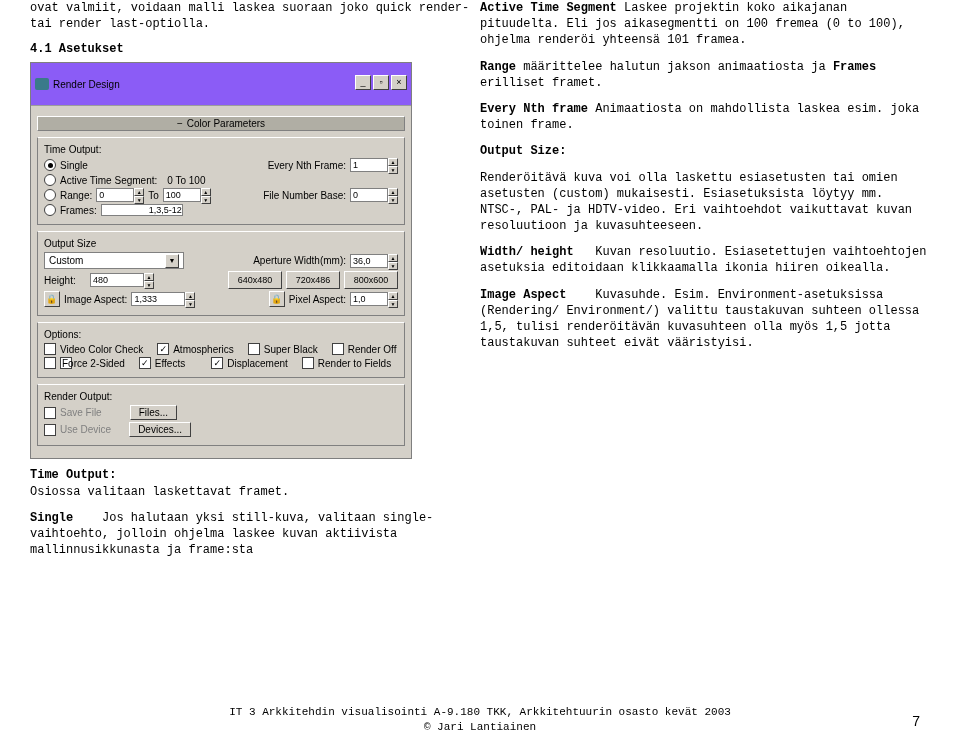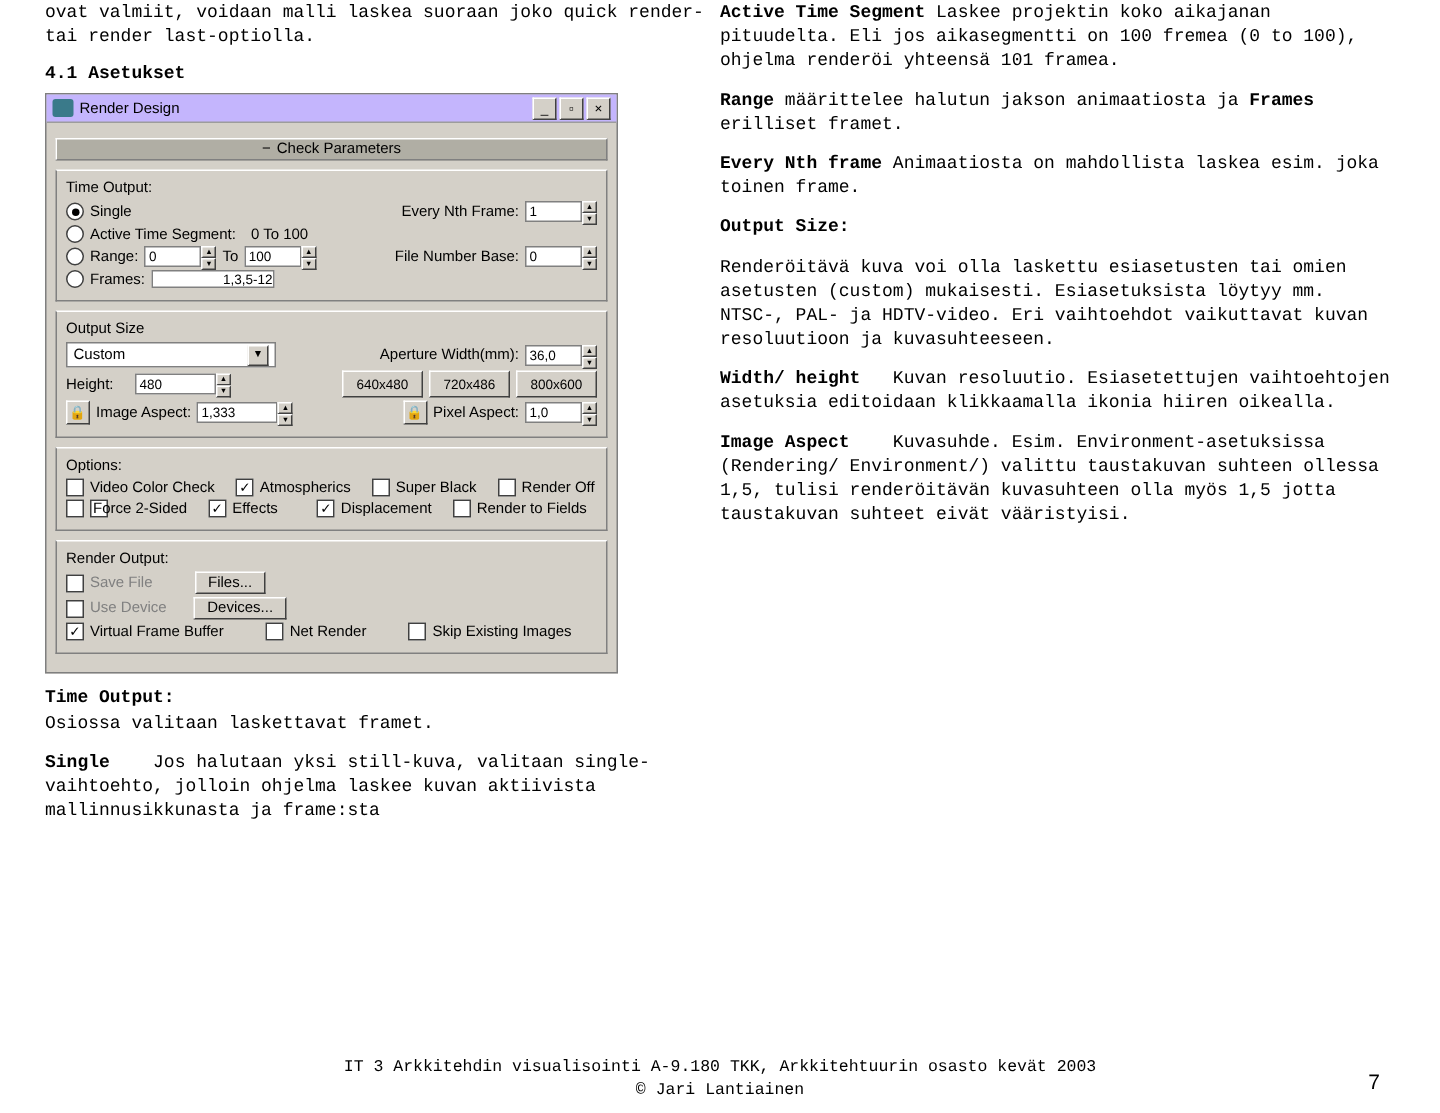--- a/index.html
+++ b/index.html
@@ -41,25 +41,24 @@
     border: 1px solid #7f7f7f;
     background: #d4d0c8;
     font-family: Tahoma, Arial, sans-serif;
     font-size: 10px;
     color: #000;
     margin-top: 6px;
     margin-bottom: 8px;
   }
   .titlebar {
     display: flex;
-    align-items: center;
     justify-content: space-between;
-    background: #c4b5fd;
+    background: #8b5cf6;
     height: 18px;
-    padding: 0 4px;
+    padding: 12px 4px;
     border-bottom: 1px solid #9c9c9c;
   }
   .titlebar-left {
     display: flex;
     align-items: center;
     gap: 4px;
   }
   .titlebar-icons {
     display: flex;
     gap: 2px;
@@ -247,21 +246,21 @@
           <span>Render Design</span>
         </div>
         <div class="titlebar-icons">
           <div class="tb-btn">_</div>
           <div class="tb-btn">▫</div>
           <div class="tb-btn">×</div>
         </div>
       </div>
       <div class="dialog-body">
         <div class="group-title">
-          <span style="margin-right:4px;">−</span><span>Check Parameters</span>
+          <span style="margin-right:4px;">−</span><span>Color Parameters</span>
         </div>
 
         <div class="group-panel">
           <div class="section-label">Time Output:</div>
           <div class="row">
             <span class="radio on"></span>
             <span>Single</span>
             <span style="flex:1"></span>
             <span>Every Nth Frame:</span>
             <div class="num-input">
@@ -404,30 +403,20 @@
             <span class="disabled">Save File</span>
             <span style="width:20px;"></span>
             <span class="file-btn">Files...</span>
           </div>
           <div class="row">
             <span class="check"></span>
             <span class="disabled">Use Device</span>
             <span style="width:10px;"></span>
             <span class="file-btn">Devices...</span>
           </div>
-          <div class="row">
-            <span class="check on"></span>
-              <span>Virtual Frame Buffer</span>
-            <span style="width:20px;"></span>
-            <span class="check"></span>
-              <span>Net Render</span>
-            <span style="width:20px;"></span>
-            <span class="check"></span>
-              <span>Skip Existing Images</span>
-          </div>
         </div>
       </div>
     </div>
 
     <div class="text-block">
       <span class="bold">Time Output:</span><br>
       <span>Osiossa valitaan laskettavat framet.</span>
     </div>
     <div class="text-block">
       <span class="bold">Single</span><span style="white-space:pre-wrap;">    Jos halutaan yksi still-kuva, valitaan single-vaihtoehto, jolloin ohjelma laskee kuvan aktiivista mallinnusikkunasta ja frame:sta</span>

